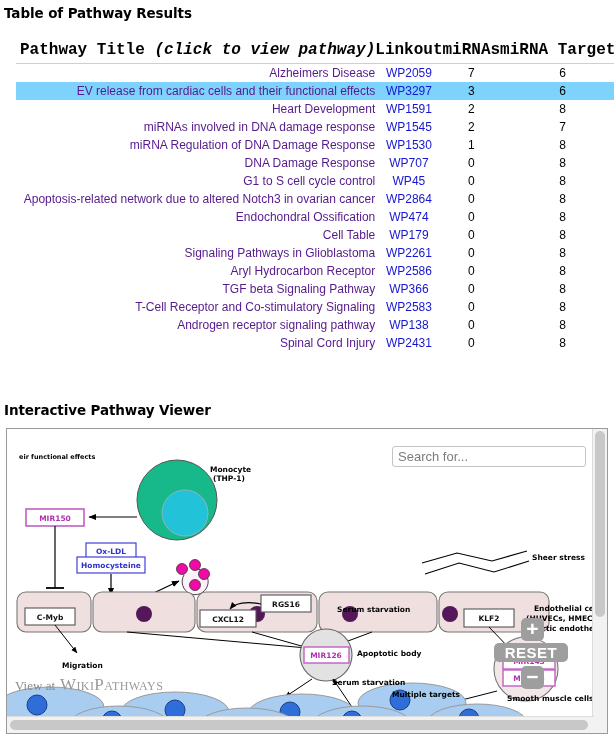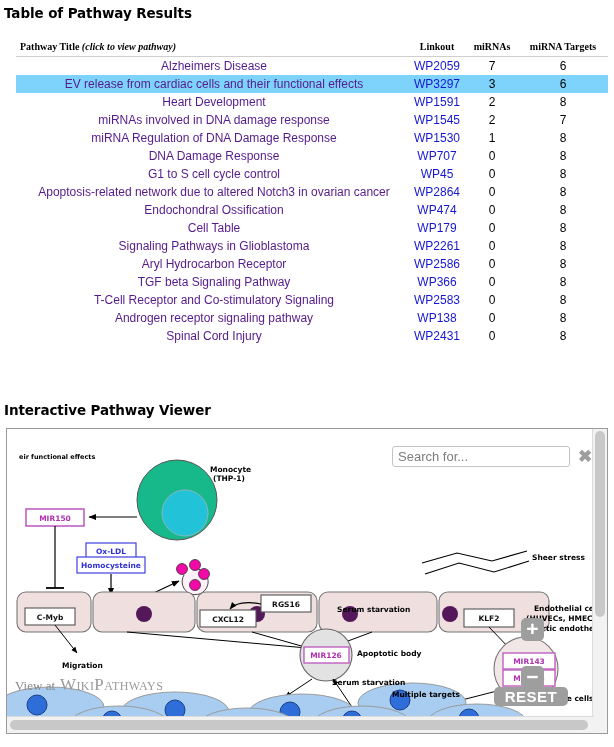--- a/index.html
+++ b/index.html
@@ -31,39 +31,39 @@
   
   #results-table {
     position: absolute;
     left: 16px;
     top: 40px;
     width: 592px;
     border-collapse: collapse;
     font-size: 12px;
   }
   #results-table th {
-    font-family: Liberation Serif, serif;
+    font-family: Liberation Mono, monospace;
     font-weight: bold;
-    font-size: 10px;
+    font-size: 16px;
     color: #000;
     padding: 1px 0 4px 0;
     border-bottom: 1px solid #cfcfcf;
     text-align: center;
     white-space: nowrap;
   }
   #results-table th.col-title { text-align: left; padding-left: 4px; }
   #results-table th .hdr-note { font-style: italic; }
   #results-table td {
     padding: 2px 0 2px 0;
     font-size: 12px;
     text-align: center;
     white-space: nowrap;
   }
   #results-table td.col-title {
-    text-align: center;
+    text-align: right;
     padding-left: 4px;
     color: #551a8b;
     margin-left: 40px;
   }
   #results-table td.col-linkout { color: #1616d0; }
   #results-table td.col-num { color: #000; }
   #results-table tr.row-highlight { background: #7dd3fc; border-radius: 7px; }
   .col-w-title { width: 392px; }
   .col-w-linkout { width: 58px; }
   .col-w-mirnas { width: 52px; }
@@ -94,21 +94,21 @@
   
   #search-row {
     position: absolute;
     left: 385px;
     top: 17px;
     display: flex;
     align-items: center;
     z-index: 40;
   }
   #search-input {
-    width: 178px;
+    width: 194px;
     height: 21px;
     box-sizing: border-box;
     border: 1px solid #c4c4c4;
     border-radius: 3px;
     background: #fff;
     font-family: "Liberation Sans", sans-serif;
     font-size: 13px;
     color: #222;
     padding: 0 5px;
     outline: none;
@@ -148,21 +148,20 @@
   #zoom-in {
     right: 28px; top: 0;
     width: 23px; height: 23px;
     font-size: 21px; line-height: 21px;
   }
   #zoom-reset {
     right: 4px; top: 25px;
     width: 74px; height: 19px;
     font-size: 15px; line-height: 19px;
     letter-spacing: 0.5px;
-    margin-top: 44px;
   }
   #zoom-out {
     right: 28px; top: 48px;
     width: 23px; height: 23px;
     font-size: 21px; line-height: 21px;
   }
 
   
   #wp-credit {
     position: absolute;

